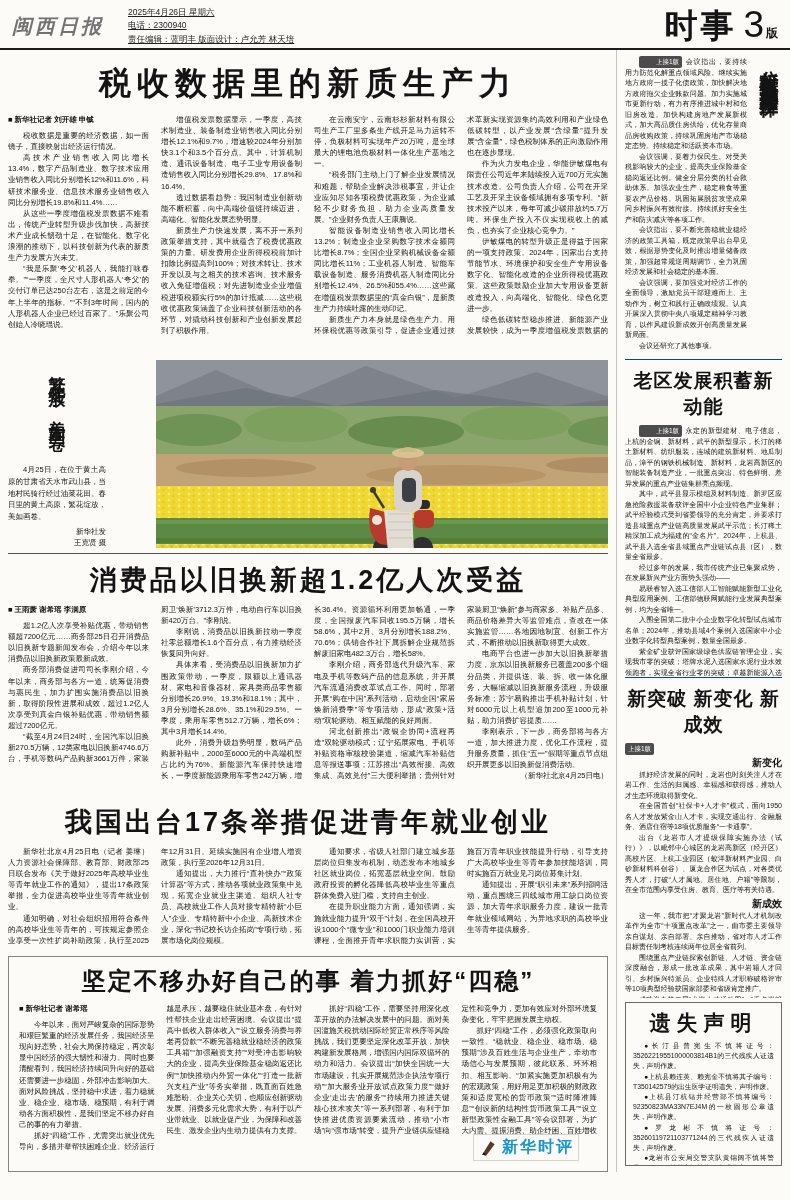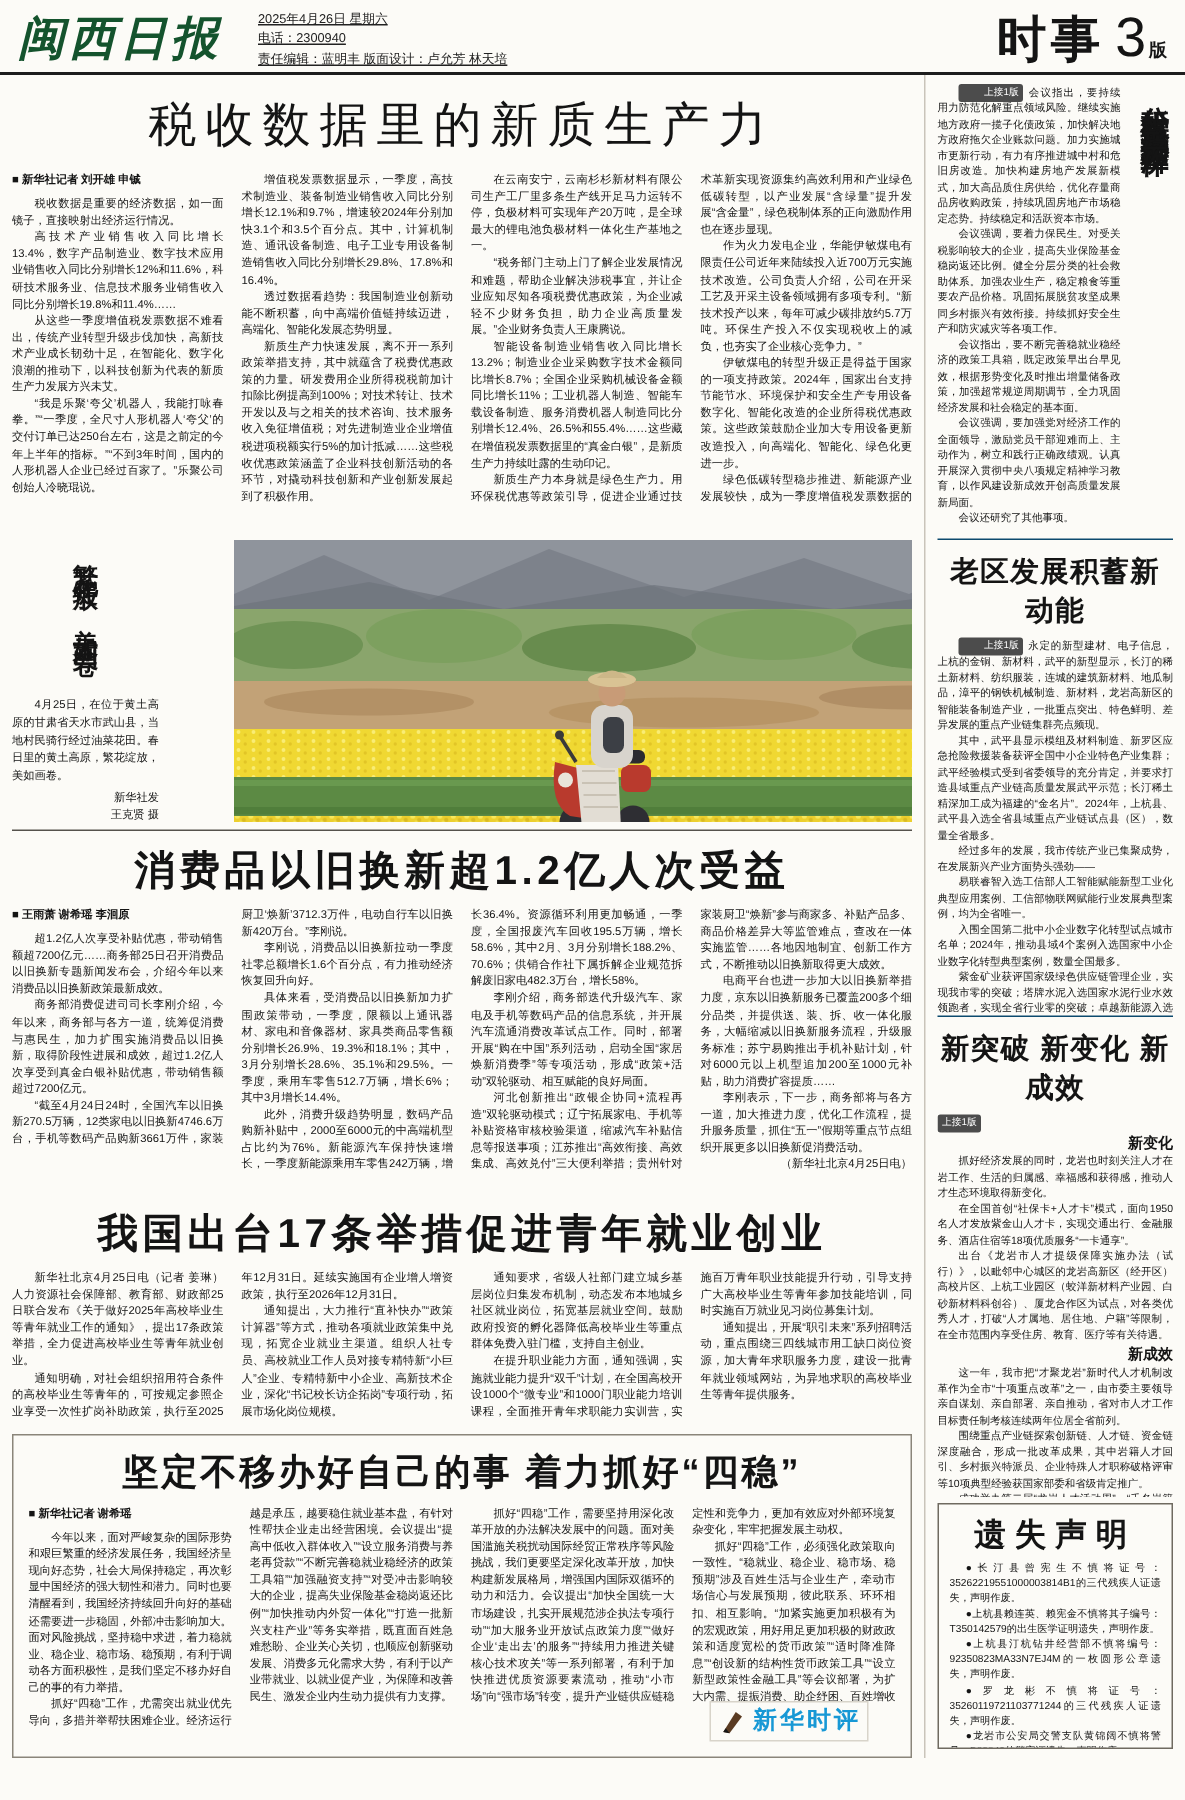--- a/index.html
+++ b/index.html
@@ -1,33 +1,33 @@
 <!DOCTYPE html>
 <html><head>
 <meta charset="utf-8">
 <style>
   html,body{margin:0;padding:0;background:#e8e6e0;}
   .page{width:790px;height:1200px;margin:0 auto;background:#fcfbf7;overflow:hidden;
         font-family:"Liberation Sans",sans-serif;color:#141414;position:relative;box-sizing:border-box;}
   
   .header{display:flex;align-items:center;padding:6px 12px 2px 12px;height:50px;box-sizing:border-box;
           border-bottom:2px solid #1d1d1d;}
-  .masthead{color:#14532d;font-family:Liberation Serif, serif;font-weight:900;font-style:italic;
-            font-size:31px;letter-spacing:3px;white-space:nowrap;}
+  .masthead{color:#737373;font-family:Liberation Serif, serif;font-weight:900;font-style:italic;
+            font-size:20px;letter-spacing:3px;white-space:nowrap;}
   .header-meta{margin-left:24px;font-size:8.5px;line-height:1.55;color:#222;text-decoration:underline;}
   .header-right{margin-left:auto;display:flex;align-items:baseline;white-space:nowrap;}
   .section-name{font-size:33px;font-weight:900;letter-spacing:3px;}
   .page-num{font-size:37px;font-weight:400;margin-left:7px;}
   .page-label{font-size:12px;margin-left:2px;font-weight:700;}
   
   .main{display:flex;padding:0 8px;}
   .left-region{width:600px;}
   .right-region{width:157px;margin-left:8px;border-left:1px solid #c9c4ba;padding-left:8px;}
   
-  .headline-xl{font-size:32px;font-weight:400;text-align:center;letter-spacing:6px;margin:12px 0 8px;}
+  .headline-xl{font-size:32px;font-weight:700;text-align:center;letter-spacing:6px;margin:12px 0 8px;}
   .headline-lg{font-size:27px;font-weight:900;text-align:center;letter-spacing:3px;margin:8px 0 6px;}
   .cols-4{column-count:4;column-gap:12px;font-size:7.5px;line-height:1.48;text-align:justify;overflow:hidden;}
   .cols-4 p,.r-text p,.photo-caption p,.lost-items p{margin:0;text-indent:2em;}
   p.byline{text-indent:0;font-weight:700;margin-bottom:5px;}
   p.dateline{text-align:right;text-indent:0;}
   .h-tax{height:230px;}
   .h-swap{height:192px;}
   .h-jobs{height:102px;}
   .left-rule{border-top:1px solid #55524c;margin:5px 0 0;}
   

